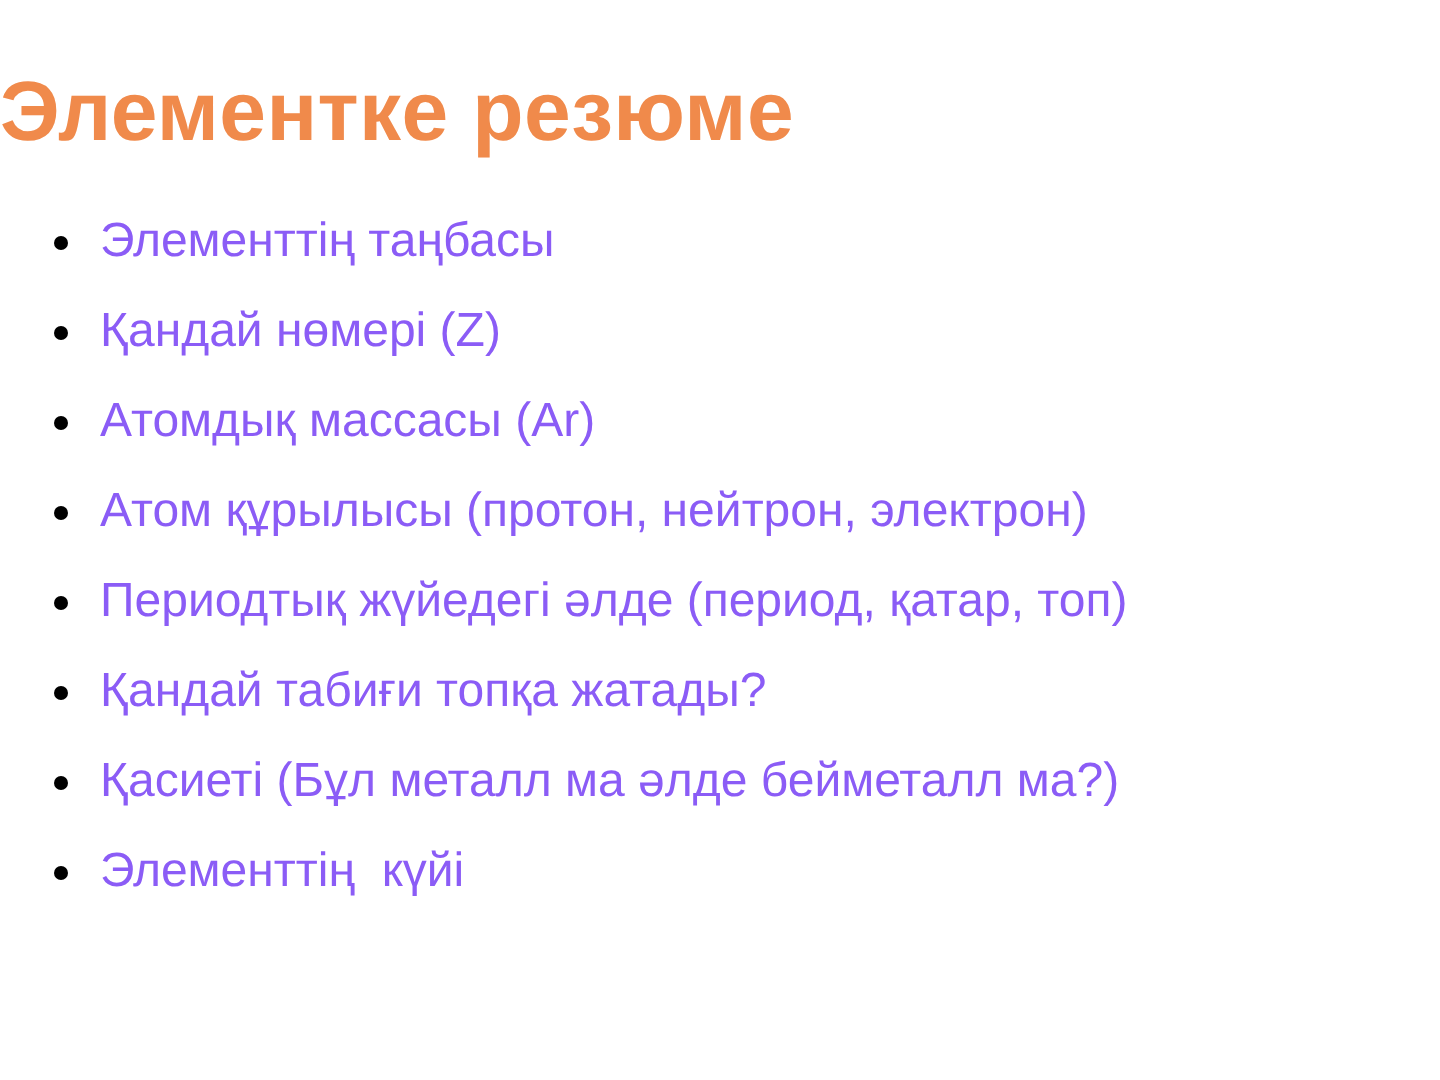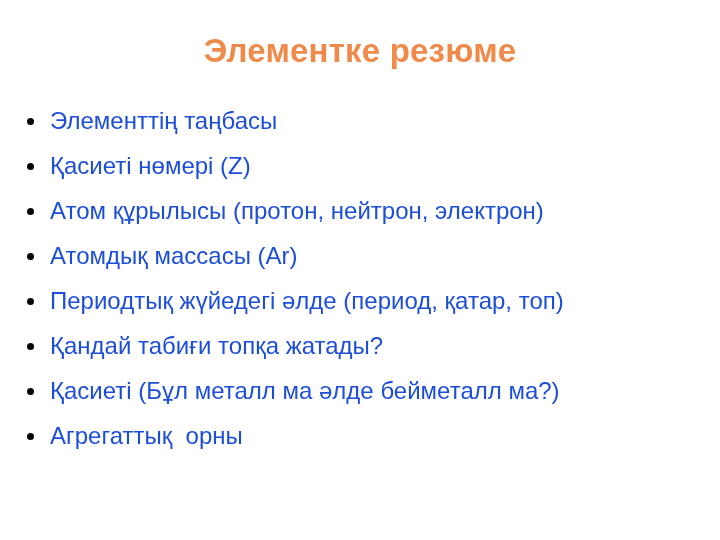--- a/index.html
+++ b/index.html
@@ -22,22 +22,21 @@
     height: 540px;
     background: #ffffff;
     box-sizing: border-box;
   }
 
   .slide-title {
     position: absolute;
     left: 0;
     top: 33px;
     width: 720px;
-    text-align: center;
-    font-size: 33px;
+    font-size: 42px;
     font-weight: bold;
     color: #F08A4B;
     letter-spacing: 0.2px;
     line-height: 1.1;
     white-space: nowrap;
   }
 
   .bullet-list {
     position: absolute;
     left: 24px;
@@ -73,68 +72,68 @@
     top: 14px;
     width: 7px;
     height: 7px;
     border-radius: 50%;
     background: #000000;
   }
 
   .bullet-text {
     flex: 1 1 auto;
     font-size: 24px;
-    color: #1d4ed8;
+    color: #8b5cf6;
     letter-spacing: 0px;
   }
 </style>
 </head>
 <body>
 
 <div class="slide">
 
   <div class="slide-title">Элементке резюме</div>
 
   <ul class="bullet-list">
 
     <li class="bullet-item">
       <span class="bullet-marker"></span>
       <span class="bullet-text">Элементтің таңбасы</span>
     </li>
 
     <li class="bullet-item">
       <span class="bullet-marker"></span>
-      <span class="bullet-text">Қасиеті нөмері (Z)</span>
+      <span class="bullet-text">Қандай нөмері (Z)</span>
+    </li>
+
+    <li class="bullet-item">
+      <span class="bullet-marker"></span>
+      <span class="bullet-text">Атомдық массасы (Ar)</span>
     </li>
 
     <li class="bullet-item">
       <span class="bullet-marker"></span>
       <span class="bullet-text">Атом құрылысы (протон, нейтрон, электрон)</span>
-    </li>
-
-    <li class="bullet-item">
-      <span class="bullet-marker"></span>
-      <span class="bullet-text">Атомдық массасы (Ar)</span>
     </li>
 
     <li class="bullet-item">
       <span class="bullet-marker"></span>
       <span class="bullet-text">Периодтық жүйедегі әлде (период, қатар, топ)</span>
     </li>
 
     <li class="bullet-item">
       <span class="bullet-marker"></span>
       <span class="bullet-text">Қандай табиғи топқа жатады?</span>
     </li>
 
     <li class="bullet-item">
       <span class="bullet-marker"></span>
       <span class="bullet-text">Қасиеті (Бұл металл ма әлде бейметалл ма?)</span>
     </li>
 
     <li class="bullet-item">
       <span class="bullet-marker"></span>
-      <span class="bullet-text">Агрегаттық  орны</span>
+      <span class="bullet-text">Элементтің  күйі</span>
     </li>
 
   </ul>
 
 </div>
 
 </body></html>

